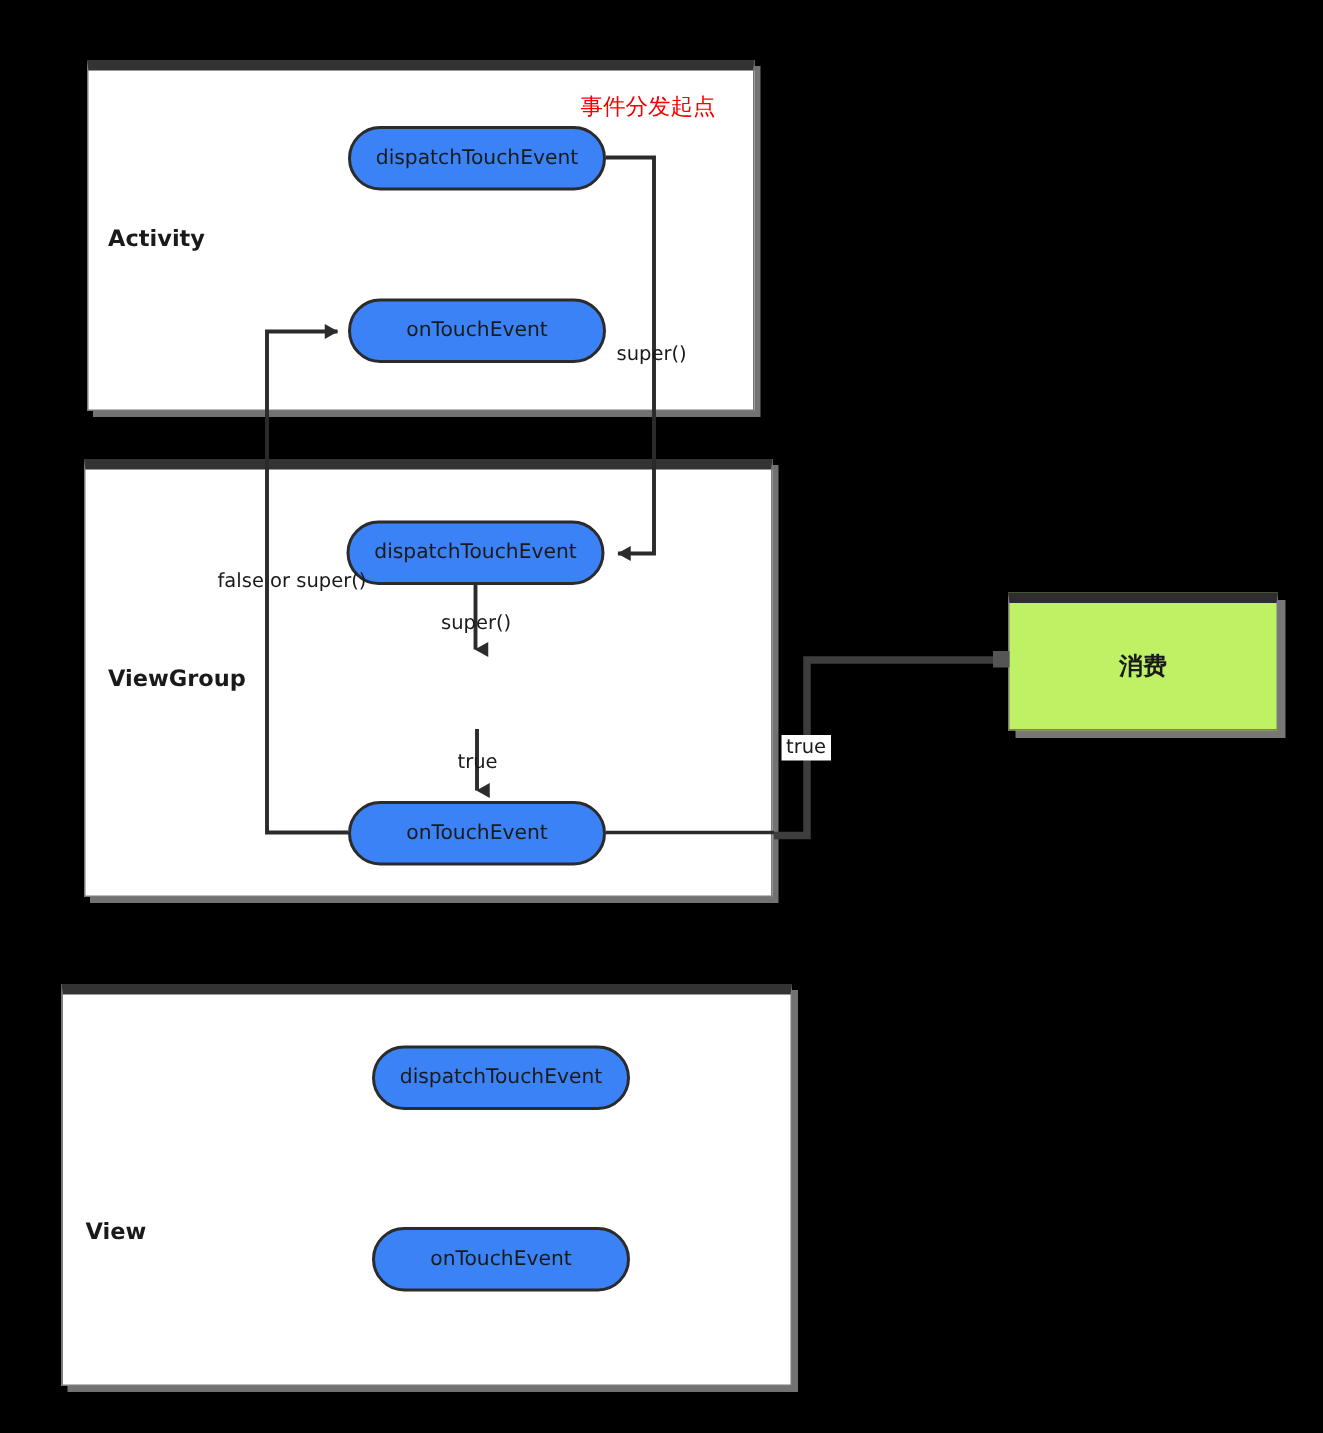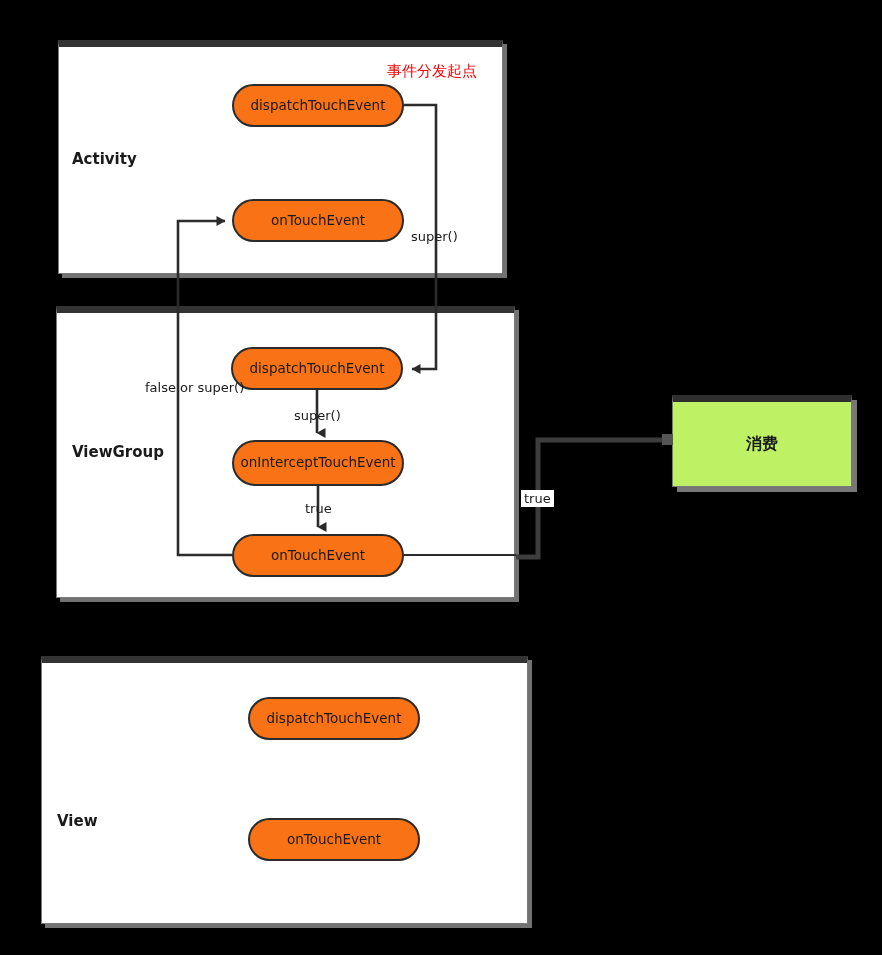--- a/index.html
+++ b/index.html
@@ -45,21 +45,21 @@
     font-size: 15px;
     color: #1a1a1a;
     white-space: nowrap;
     text-align: right;
   }
 
   
   .pill {
     position: absolute;
     box-sizing: border-box;
-    background: #f97316;
+    background: #3b82f6;
     border: 2px solid #2b2b2b;
     border-radius: 999px;
     display: flex;
     align-items: center;
     justify-content: center;
     text-align: center;
     font-size: 13.5px;
     color: #1a1a1a;
     line-height: 1.15;
     padding: 0 6px;
@@ -152,23 +152,20 @@
 
   <div class="pill" id="node-activity-dispatch" style="left: 232px; top: 84px; width: 172px; height: 43px;">
     <span>dispatchTouchEvent</span>
   </div>
   <div class="pill" id="node-activity-ontouch" style="left: 232px; top: 199px; width: 172px; height: 43px;">
     <span>onTouchEvent</span>
   </div>
   <div class="pill" id="node-vg-dispatch" style="left: 231px; top: 347px; width: 172px; height: 43px;">
     <span>dispatchTouchEvent</span>
   </div>
-  <div class="pill" id="node-vg-onintercept" style="left: 232px; top: 440px; width: 172px; height: 46px;">
-    <span>onInterceptTouchEvent</span>
-  </div>
   <div class="pill" id="node-vg-ontouch" style="left: 232px; top: 534px; width: 172px; height: 43px;">
     <span>onTouchEvent</span>
   </div>
   <div class="pill" id="node-view-dispatch" style="left: 248px; top: 697px; width: 172px; height: 43px;">
     <span>dispatchTouchEvent</span>
   </div>
   <div class="pill" id="node-view-ontouch" style="left: 248px; top: 818px; width: 172px; height: 43px;">
     <span>onTouchEvent</span>
   </div>
 

